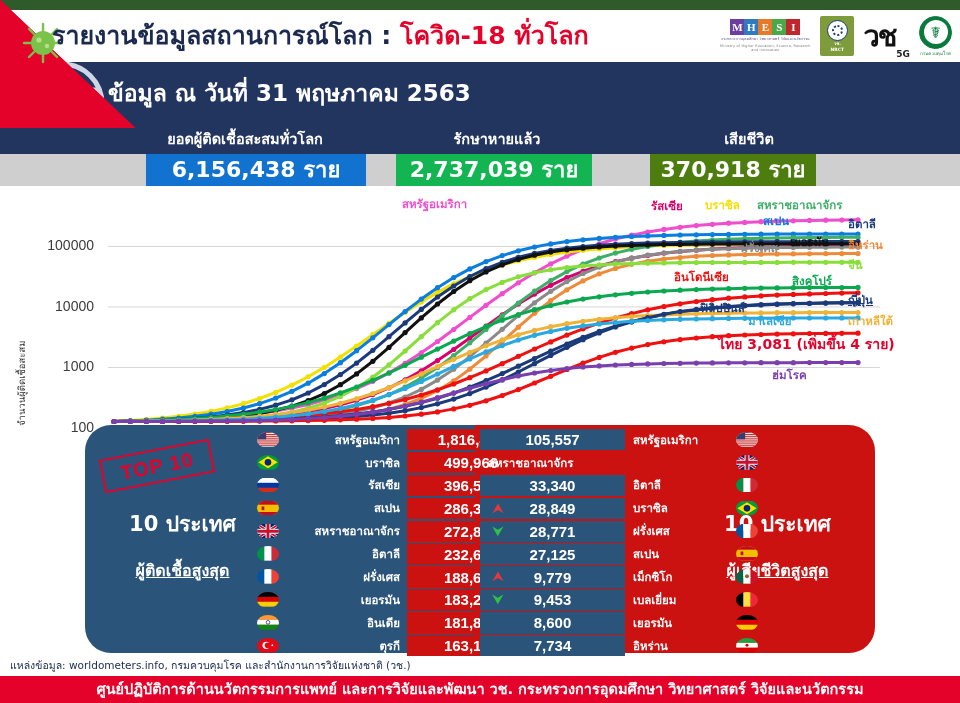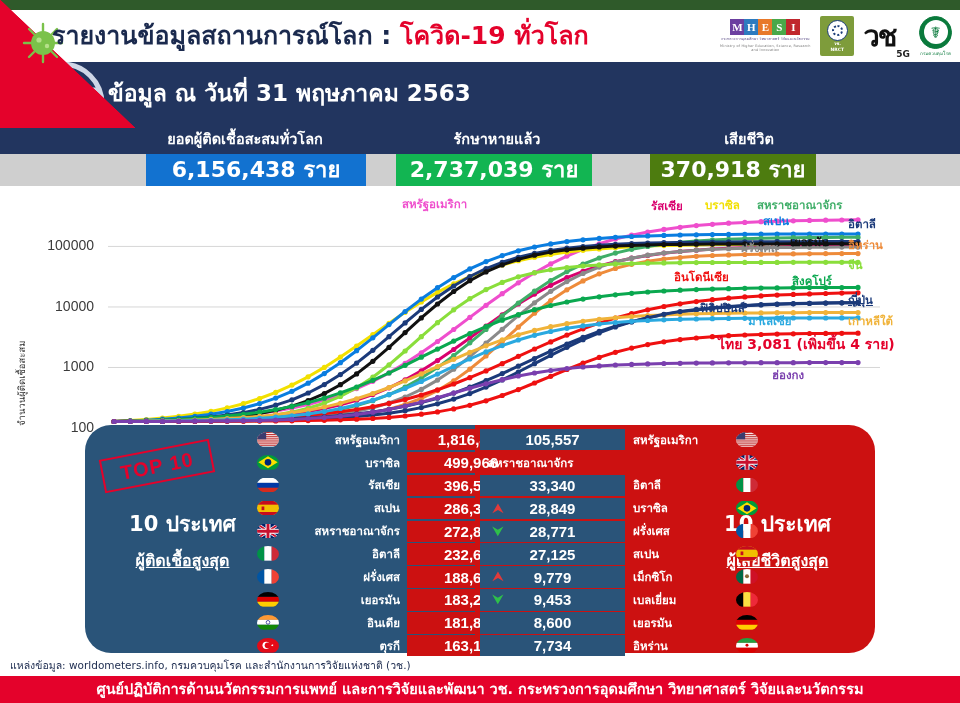--- a/index.html
+++ b/index.html
@@ -94,21 +94,21 @@
   .panel-red  { position:absolute; left:390px; top:0; width:400px; height:228px; background:#cc1111; border-top-right-radius:26px; border-bottom-right-radius:26px; }
 
   .top10-stamp {
     position:absolute; left:16px; top:24px; width:112px; height:34px;
     border:2.5px solid #e4022b; color:#e4022b; font-size:20px; font-weight:bold;
     display:flex; align-items:center; justify-content:center; letter-spacing:1px;
     transform:rotate(-11deg); font-family:"Liberation Sans", sans-serif; z-index:4;
   }
   .side-cap { position:absolute; width:175px; text-align:center; color:#fff; }
   .side-cap .big { font-size:21px; font-weight:bold; }
-  .side-cap .small { font-size:16px; font-weight:bold; text-decoration:underline; margin-top:8px; }
+  .side-cap .small { font-size:16px; font-weight:bold; text-decoration:underline; margin-top:18px; }
   #cap-left  { left:10px; top:82px; }
   #cap-right { left:605px; top:82px; }
 
   .tbl { position:absolute; top:4px; width:282px; }
   #tbl-left  { left:168px; }
   #tbl-right { left:395px; }
   .row { display:flex; align-items:center; height:21.4px; margin-bottom:1.5px; }
   .flagbox { width:30px; display:flex; justify-content:center; align-items:center; flex:0 0 30px; }
   .flag { width:22px; height:16px; border-radius:50%; overflow:hidden; display:block; }
   .cname { font-size:11.5px; color:#fff; font-weight:bold; white-space:nowrap; overflow:hidden; }
@@ -161,21 +161,21 @@
         <line x1="35" y1="7" x2="30" y2="12"></line>
           <line x1="12" y1="30" x2="7" y2="35"></line>
       </g>
       <circle cx="21" cy="21" r="12" fill="#7bc24a"></circle>
       <circle cx="17" cy="18" r="2.6" fill="#b6e08a"></circle>
       <circle cx="25" cy="24" r="2.2" fill="#b6e08a"></circle>
     </svg>
   </div>
 
   <div class="title-main">
-    <span>รายงานข้อมูลสถานการณ์โลก : </span><span class="title-red">โควิด-19 ทั่วโลก</span>
+    <span>รายงานข้อมูลสถานการณ์โลก : </span><span class="title-red">โควิด-18 ทั่วโลก</span>
   </div>
   <div class="title-sub">ข้อมูล ณ วันที่ 31 พฤษภาคม 2563</div>
 
   <div class="logos">
     <div class="logo-mhesi">
       <div class="mhesi-letters">
         <span style="background:#6b3fa0">M</span>
         <span style="background:#2e7bbf">H</span>
         <span style="background:#e8792a">E</span>
         <span style="background:#4aa84a">S</span>
@@ -1142,21 +1142,21 @@
         <div class="c-lab" style="left: 741px; top: 53px; color: rgb(138, 138, 138);">ฝรั่งเศส</div>
         <div class="c-lab" style="left: 790px; top: 47px; color: rgb(17, 17, 17);">เยอรมัน</div>
         <div class="c-lab" style="left: 848px; top: 50px; color: rgb(238, 139, 58);">อิหร่าน</div>
         <div class="c-lab" style="left: 848px; top: 70px; color: rgb(138, 222, 59);">จีน</div>
         <div class="c-lab" style="left: 674px; top: 82px; color: rgb(239, 16, 16);">อินโดนีเซีย</div>
         <div class="c-lab" style="left: 792px; top: 86px; color: rgb(10, 168, 79);">สิงคโปร์</div>
         <div class="c-lab" style="left: 848px; top: 105px; color: rgb(27, 58, 122); text-decoration: underline;">ญี่ปุ่น</div>
         <div class="c-lab" style="left: 848px; top: 126px; color: rgb(240, 179, 58);">เกาหลีใต้</div>
         <div class="c-lab" style="left: 700px; top: 113px; color: rgb(27, 58, 122);">ฟิลิปปินส์</div>
         <div class="c-lab" style="left: 748px; top: 126px; color: rgb(42, 169, 224);">มาเลเซีย</div>
-        <div class="c-lab" style="left: 772px; top: 180px; color: rgb(122, 63, 174);">ฮ่องกง</div>
+        <div class="c-lab" style="left: 772px; top: 180px; color: rgb(122, 63, 174);">ฮ่มโรค</div>
         <div class="thai-callout" style="left: 718px; top: 147px;">ไทย 3,081 (เพิ่มขึ้น 4 ราย)</div>
       </div>
   </div>
 
   <div class="panel">
     <div class="panel-blue"></div>
     <div class="panel-red"></div>
 
     <div class="top10-stamp">TOP 10</div>
 

